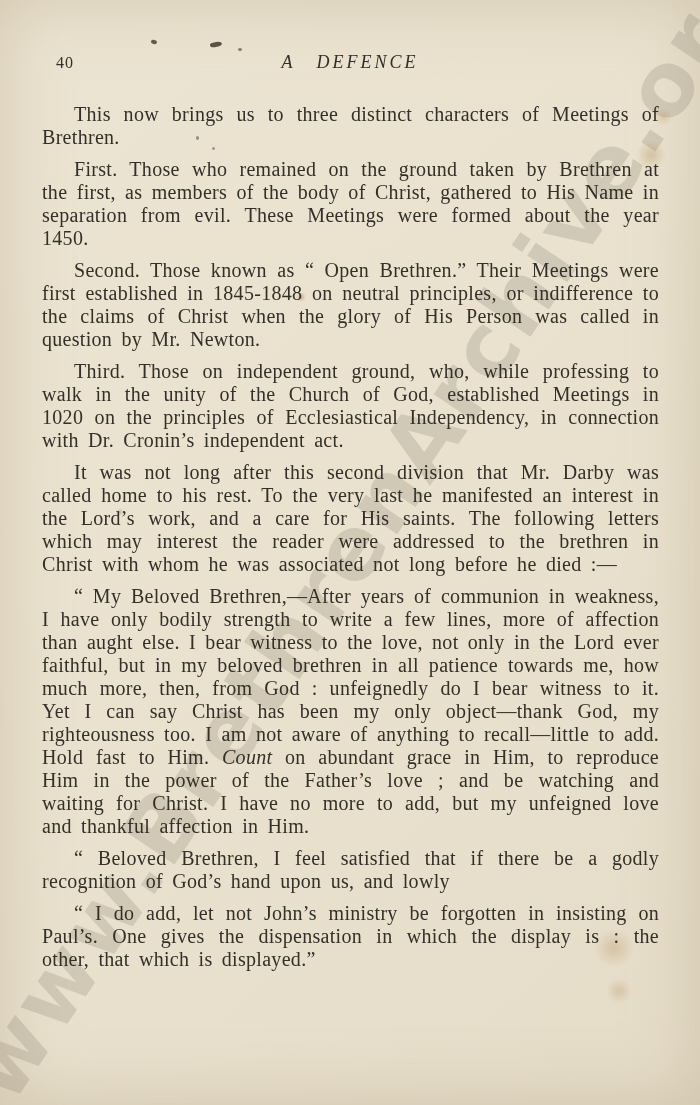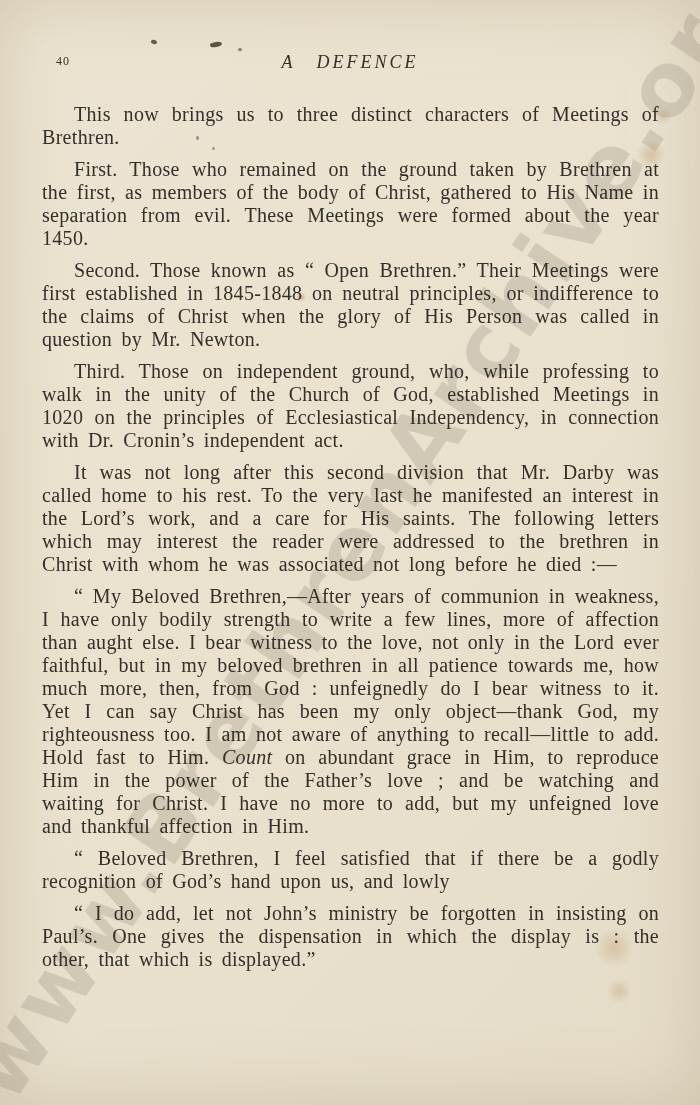--- a/index.html
+++ b/index.html
@@ -39,21 +39,21 @@
     top: 52px;
     left: 42px;
     right: 42px;
     height: 28px;
     z-index: 2;
   }
   .page-number {
     position: absolute;
     left: 14px;
     top: 2px;
-    font-size: 12px;
+    font-size: 16px;
     letter-spacing: 1px;
   }
   .running-title {
     position: absolute;
     left: 0;
     right: 0;
     text-align: center;
     font-style: italic;
     font-size: 18px;
     letter-spacing: 3px;

